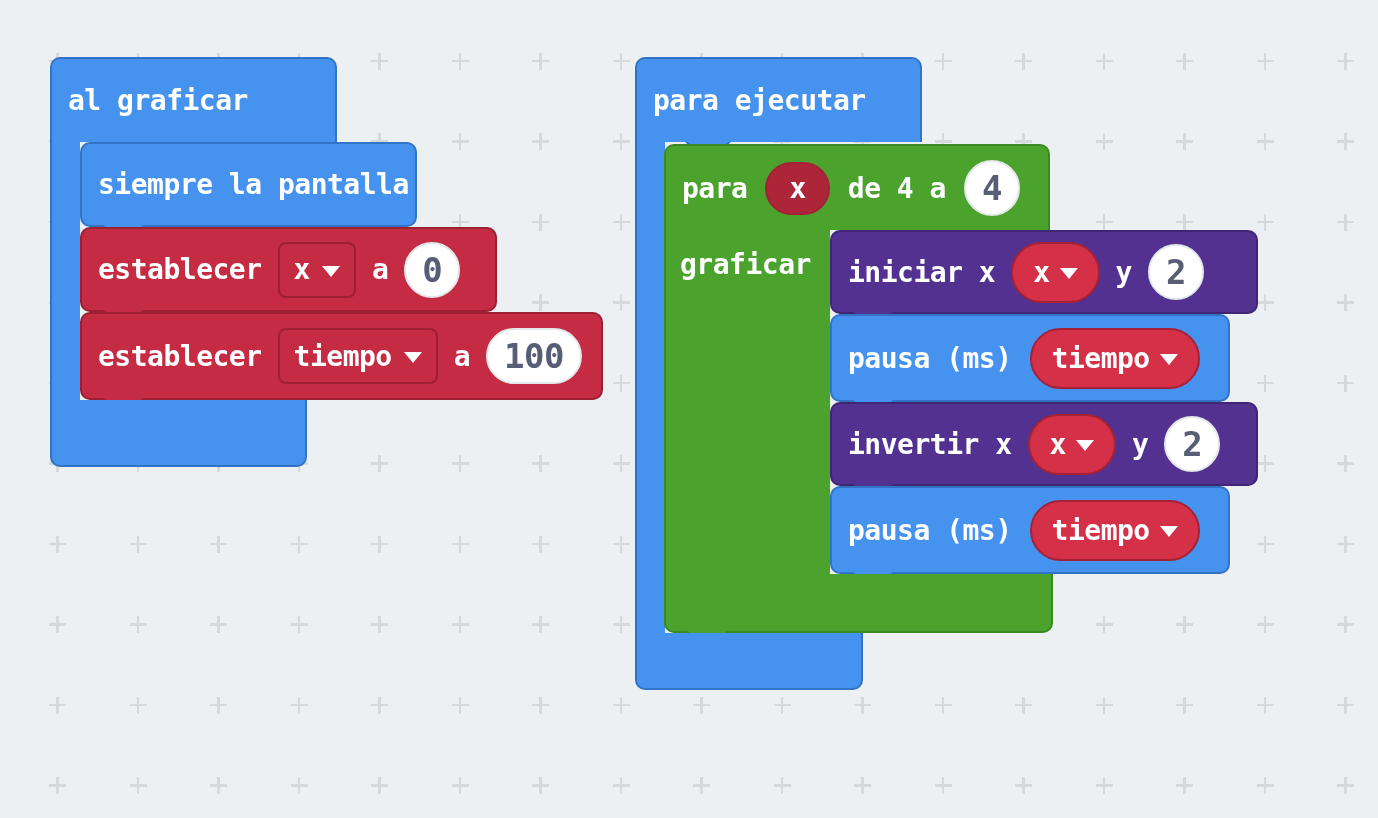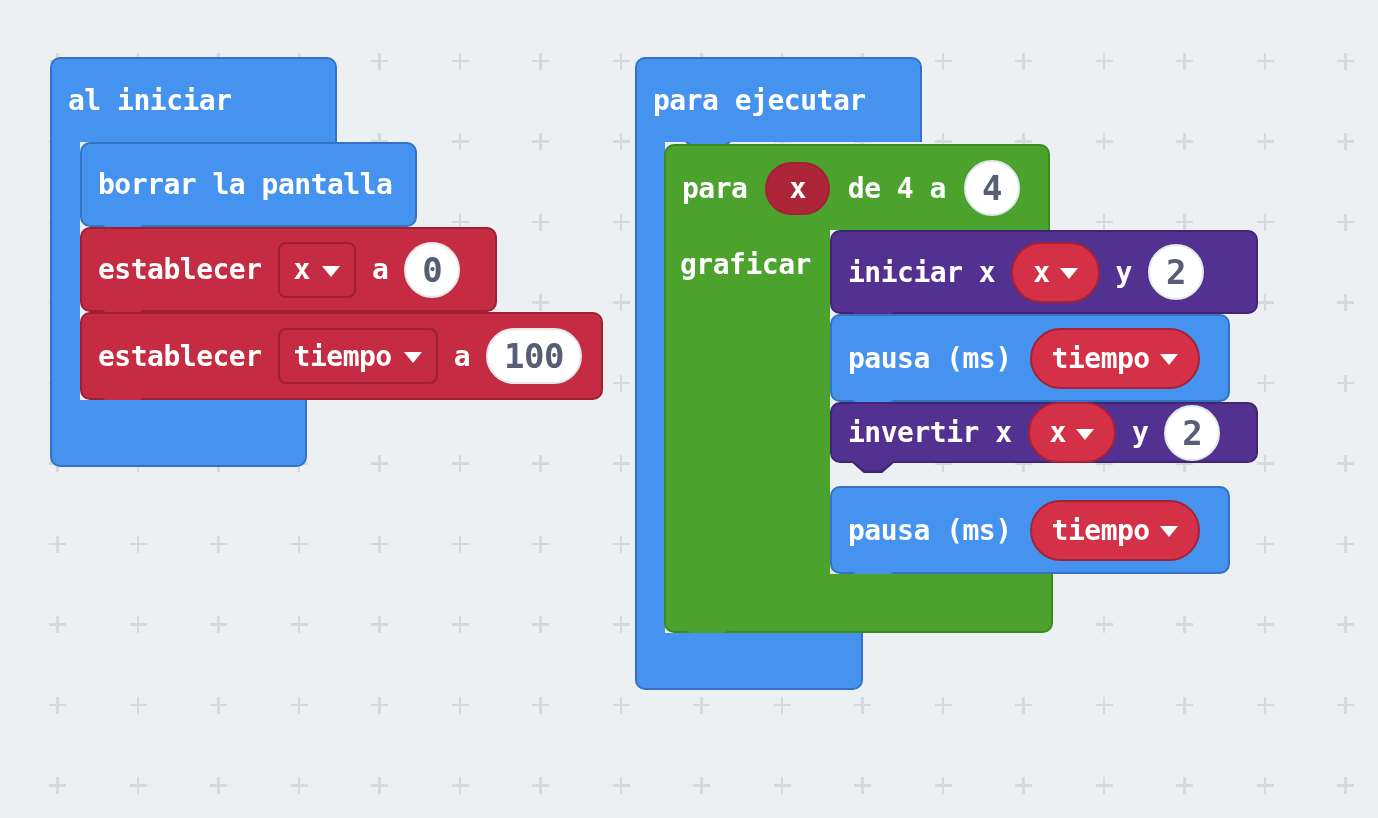--- a/index.html
+++ b/index.html
@@ -231,27 +231,27 @@
       <div class="cross" style="left: 854px; top: 777px;"></div>
       <div class="cross" style="left: 934.5px; top: 777px;"></div>
       <div class="cross" style="left: 1015px; top: 777px;"></div>
       <div class="cross" style="left: 1095.5px; top: 777px;"></div>
       <div class="cross" style="left: 1176px; top: 777px;"></div>
       <div class="cross" style="left: 1256.5px; top: 777px;"></div>
       <div class="cross" style="left: 1337px; top: 777px;"></div>
     </div>
 
   <div class="blk blue-b hat" style="left:50px;top:57px;width:287px;height:85px">
-    <span class="lbl">al iniciar</span>
+    <span class="lbl">al graficar</span>
     <div class="tab t-blue" style="left:48px"></div>
   </div>
   <div class="blk blue-b arm" style="left:50px;top:142px;width:30px;height:258px"></div>
 
   <div class="blk blue-b" style="left:80px;top:142px;width:337px;height:85px">
-    <span class="lbl">borrar la pantalla</span>
+    <span class="lbl">siempre la pantalla</span>
     <div class="tab t-blue" style="left:18px"></div>
   </div>
 
   <div class="blk red-b" style="left:80px;top:227px;width:417px;height:85px">
     <span class="lbl">establecer</span>
     <div class="field">
       <span class="lbl">x</span>
       <span class="darr"></span>
     </div>
     <span class="lbl">a</span>
@@ -312,21 +312,21 @@
 
   <div class="blk blue-b" style="left:830px;top:314px;width:400px;height:88px;gap:18px">
     <span class="lbl">pausa (ms)</span>
     <div class="pill">
       <span class="lbl">tiempo</span>
       <span class="darr"></span>
     </div>
     <div class="tab t-blue" style="left:18px"></div>
   </div>
 
-  <div class="blk purple-b" style="left:830px;top:402px;width:428px;height:61px">
+  <div class="blk purple-b" style="left:830px;top:402px;width:428px;height:84px">
     <span class="lbl">invertir x</span>
     <div class="pill">
       <span class="lbl">x</span>
       <span class="darr"></span>
     </div>
     <span class="lbl">y</span>
     <div class="num">
       <span>2</span>
     </div>
     <div class="tab t-purple" style="left:18px"></div>

